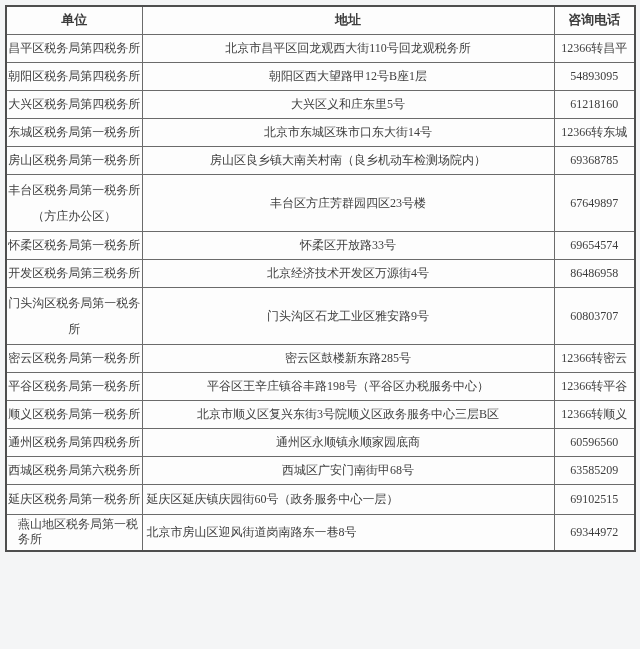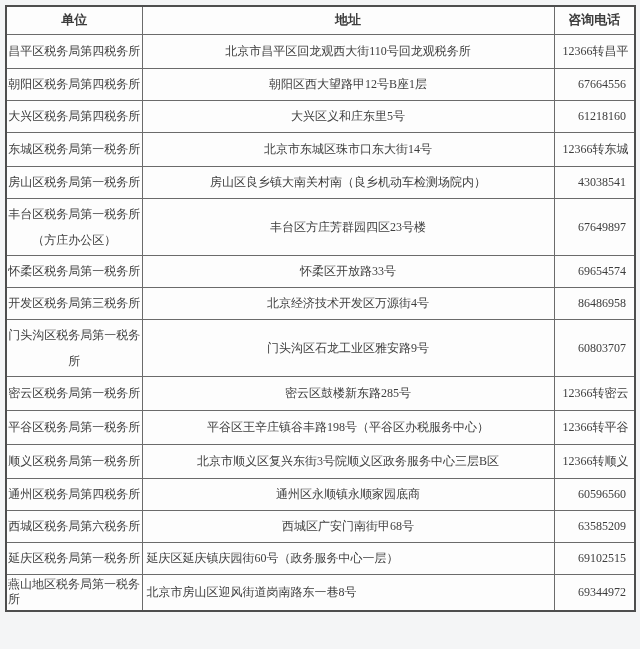--- a/index.html
+++ b/index.html
@@ -32,30 +32,30 @@
     vertical-align: middle;
     overflow: hidden;
   }
   th {
     font-weight: bold;
     font-size: 13px;
     height: 28px;
   }
   td.c-unit  { padding: 2px 1px; word-break: break-all; }
   td.c-addr  { padding: 2px 16px; }
-  td.c-phone { padding: 8px; white-space: nowrap; text-align: right; }
+  td.c-phone { padding: 0; white-space: nowrap; }
   tr.rs  { height: 28px; }                 
   tr.rd  { height: 56px; }                 
   tr.rd td { line-height: 26px; }
   tr.ry1 { height: 30px; }                 
   tr.ry2 { height: 37px; }                 
   tr.ry2 td { line-height: 15px; }
   td.left { text-align: left; }
   td.c-addr.left { padding-left: 4px; }
-  td.c-unit.left { padding-left: 1px; }
+  td.c-unit.left { padding-left: 11px; }
 </style>
 </head>
 <body>
 
 <div class="page">
   <table class="contact-table">
     <colgroup>
       <col class="c1">
         <col class="c2">
         <col class="c3">
@@ -69,36 +69,36 @@
     </thead>
     <tbody>
       <tr class="rs">
         <td class="c-unit">昌平区税务局第四税务所</td>
         <td class="c-addr">北京市昌平区回龙观西大街110号回龙观税务所</td>
         <td class="c-phone">12366转昌平</td>
       </tr>
       <tr class="rs">
         <td class="c-unit">朝阳区税务局第四税务所</td>
         <td class="c-addr">朝阳区西大望路甲12号B座1层</td>
-        <td class="c-phone">67664556</td>
+        <td class="c-phone">54893095</td>
       </tr>
       <tr class="rs">
         <td class="c-unit">大兴区税务局第四税务所</td>
         <td class="c-addr">大兴区义和庄东里5号</td>
         <td class="c-phone">61218160</td>
       </tr>
       <tr class="rs">
         <td class="c-unit">东城区税务局第一税务所</td>
         <td class="c-addr">北京市东城区珠市口东大街14号</td>
         <td class="c-phone">12366转东城</td>
       </tr>
       <tr class="rs">
         <td class="c-unit">房山区税务局第一税务所</td>
         <td class="c-addr">房山区良乡镇大南关村南（良乡机动车检测场院内）</td>
-        <td class="c-phone">43038541</td>
+        <td class="c-phone">69368785</td>
       </tr>
       <tr class="rd">
         <td class="c-unit">丰台区税务局第一税务所（方庄办公区）</td>
         <td class="c-addr">丰台区方庄芳群园四区23号楼</td>
         <td class="c-phone">67649897</td>
       </tr>
       <tr class="rs">
         <td class="c-unit">怀柔区税务局第一税务所</td>
         <td class="c-addr">怀柔区开放路33号</td>
         <td class="c-phone">69654574</td>

